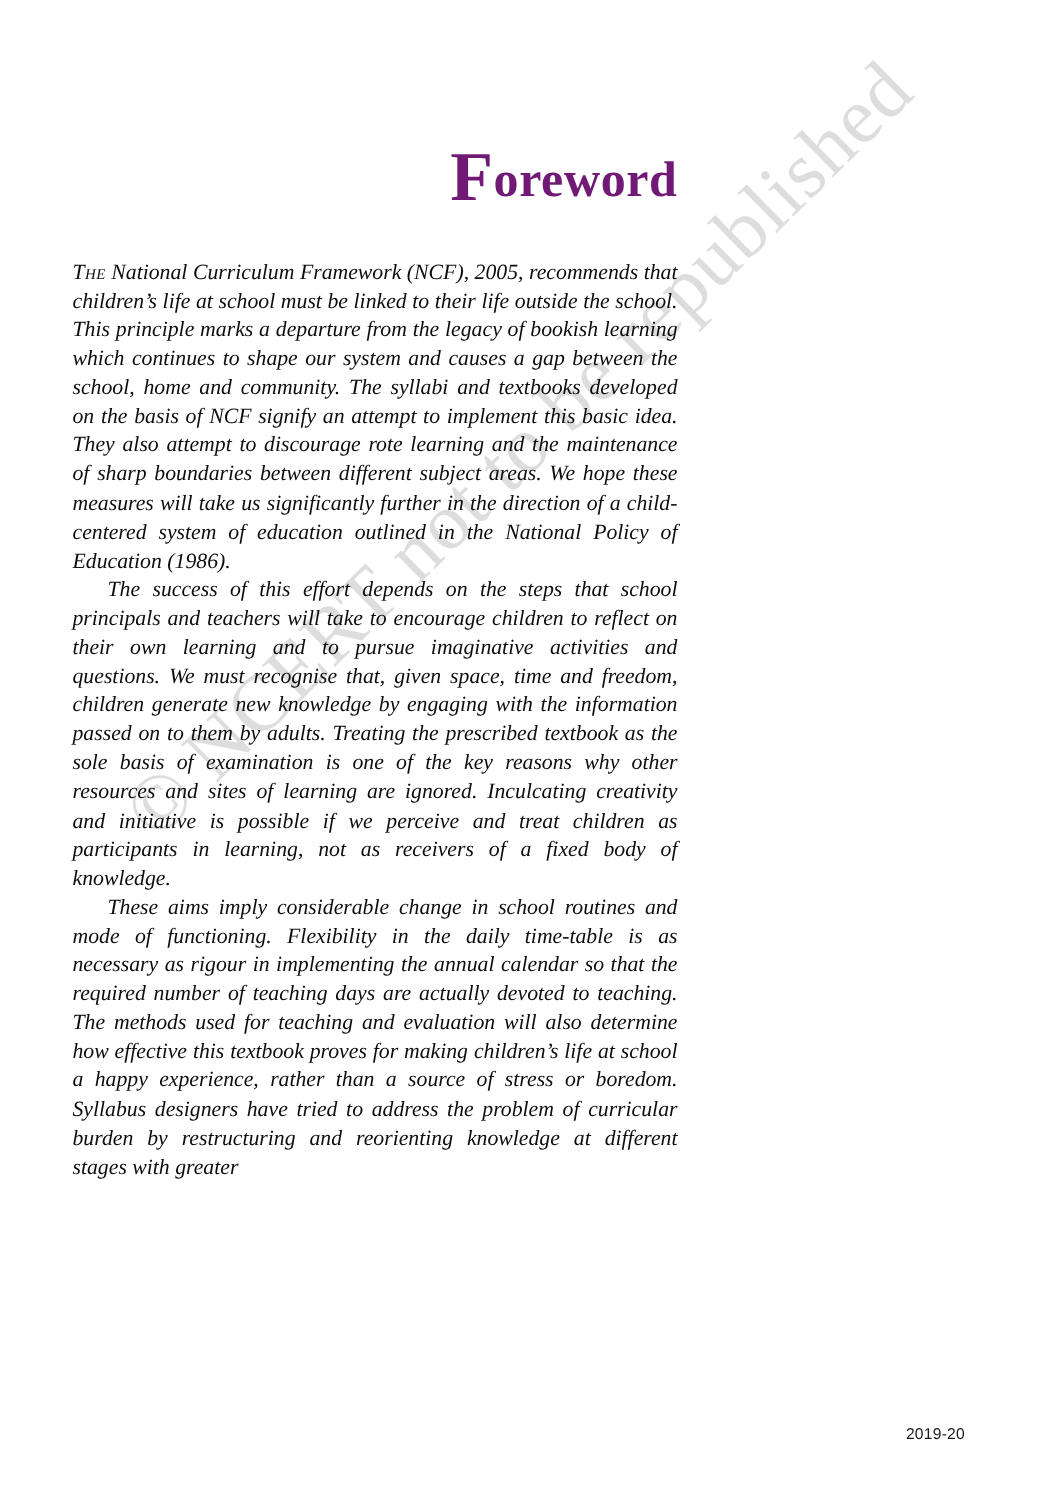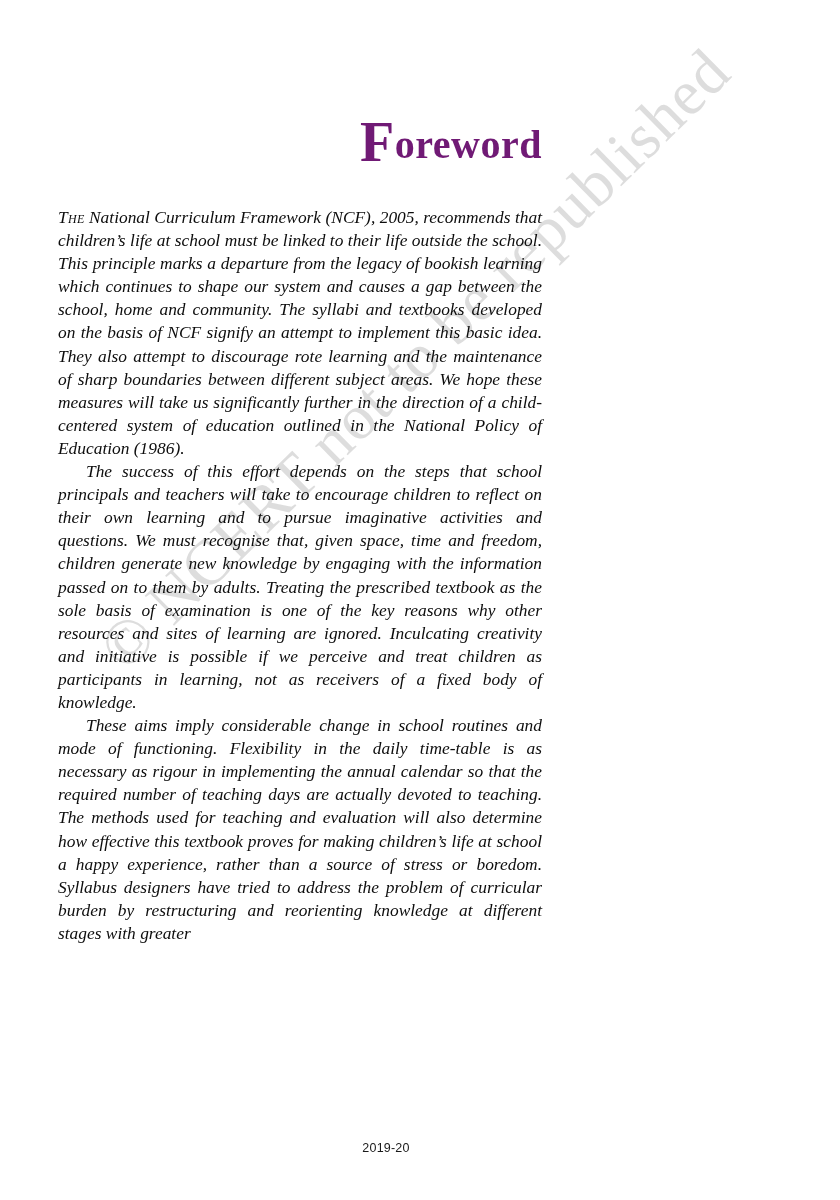--- a/index.html
+++ b/index.html
@@ -90,21 +90,21 @@
     font-variant: small-caps;
     letter-spacing: 0.3px;
   }
 
   
   .footer {
     position: absolute;
     left: 0;
     top: 1138px;
     width: 772px;
-    text-align: center;
+    text-align: right;
     z-index: 2;
   }
   .footer-text {
     font-family: "Liberation Sans", "DejaVu Sans", sans-serif;
     font-size: 12.5px;
     color: #1a1a1a;
     letter-spacing: 0.2px;
   }
 </style>
 </head>

